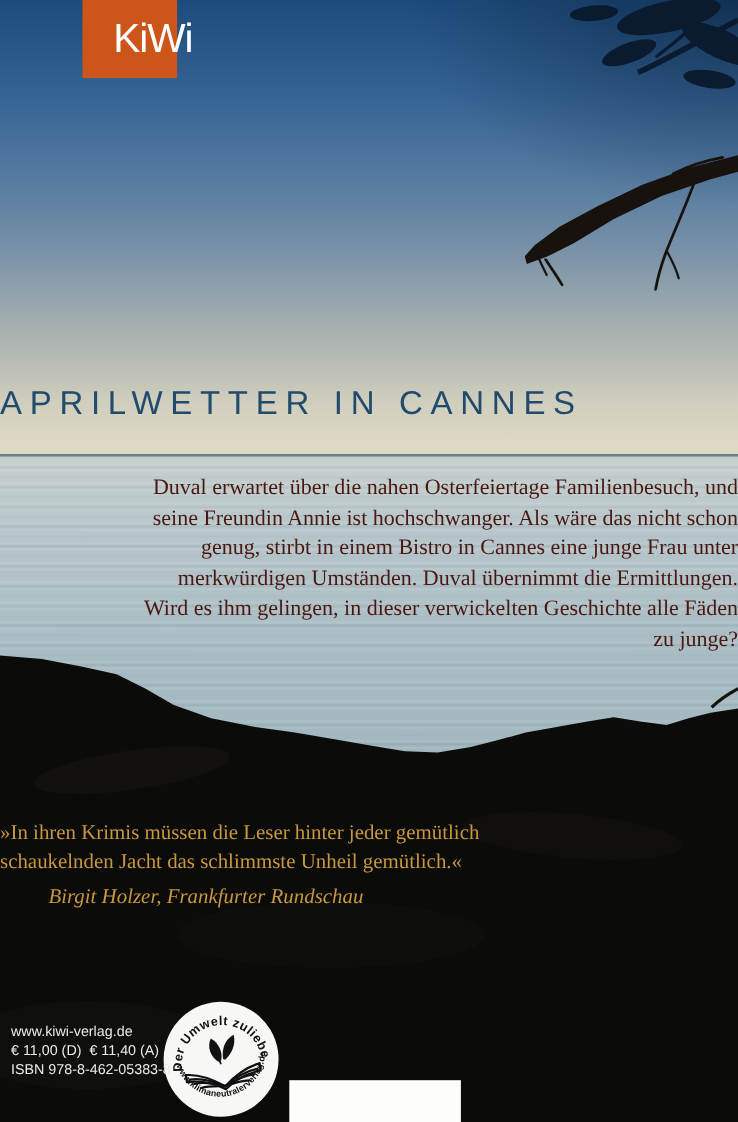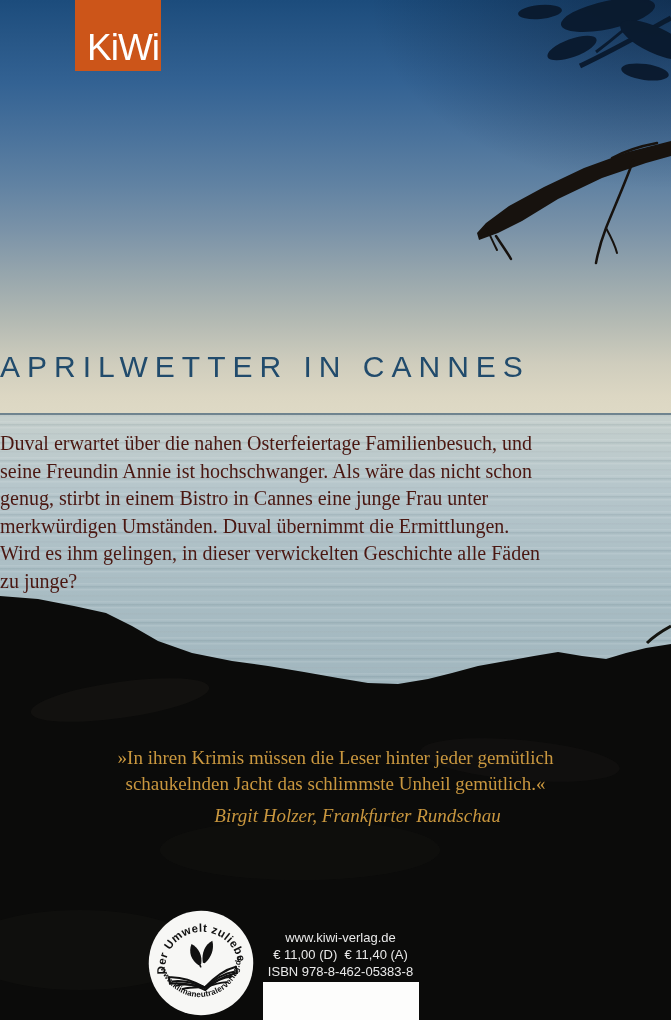--- a/index.html
+++ b/index.html
@@ -21,47 +21,47 @@
     background:
       repeating-linear-gradient(180deg, rgba(255,255,255,.10) 0px, rgba(255,255,255,.10) 1px, rgba(0,0,0,0) 2px, rgba(0,0,0,0) 6px),
       repeating-linear-gradient(180deg, rgba(60,85,95,.10) 0px, rgba(60,85,95,.10) 1px, rgba(0,0,0,0) 2px, rgba(0,0,0,0) 9px),
       linear-gradient(180deg,#c6d0cd 0%,#b6c6cb 12%,#a8bcc3 30%,#9db3bc 55%,#95abb6 80%,#90a7b2 100%);
   }
   .scenery{position:absolute;left:0;top:0;width:671px;height:1020px;}
   
   .logo{
     position:absolute;left:75px;top:0;width:86px;height:71px;box-sizing:border-box;
     background:var(--logo-bg,#cc5519);color:#fff;
-    display:flex;align-items:flex-end;padding:0 0 2px 12px;
+    display:flex;align-items:center;padding:0 0 2px 28px;
     font-size:37px;font-weight:400;letter-spacing:-1px;
   }
   
   .title{
     position:absolute;top:350px;left:0;width:100%;margin:0;text-align:left;
     font-size:30px;font-weight:400;letter-spacing:7px;white-space:nowrap;
     color:var(--title-text,#214b6c);
   }
   
   .blurb{
-    position:absolute;top:430px;left:0;width:100%;text-align:left;
+    position:absolute;top:430px;left:0;width:100%;text-align:right;
     font-family:"Liberation Serif",serif;font-size:20px;line-height:27.5px;
     color:var(--blurb-text,#4a1711);
   }
   .blurb div{white-space:nowrap;}
   
   .quote{
-    position:absolute;top:745px;left:0;width:100%;text-align:center;
+    position:absolute;top:745px;left:0;width:100%;text-align:left;
     font-family:"Liberation Serif",serif;font-size:19px;line-height:26px;
     color:var(--quote-text,#c9973f);
   }
   .quote div{white-space:nowrap;}
   .quote .attribution{font-style:italic;margin-top:6px;margin-left:44px;}
   
   .footer{
-    position:absolute;top:929px;left:10px;width:661px;text-align:center;
+    position:absolute;top:929px;left:10px;width:661px;text-align:left;
     font-size:13px;line-height:17px;color:var(--footer-text,#e9e9e9);
   }
   .footer div{white-space:pre;}
   .barcode{
     position:absolute;left:263px;top:982px;width:156px;height:38px;background:#fdfdfc;
   }
   
   .stamp{
     position:absolute;left:146px;top:908px;width:110px;height:110px;
     transform:rotate(-9deg);

